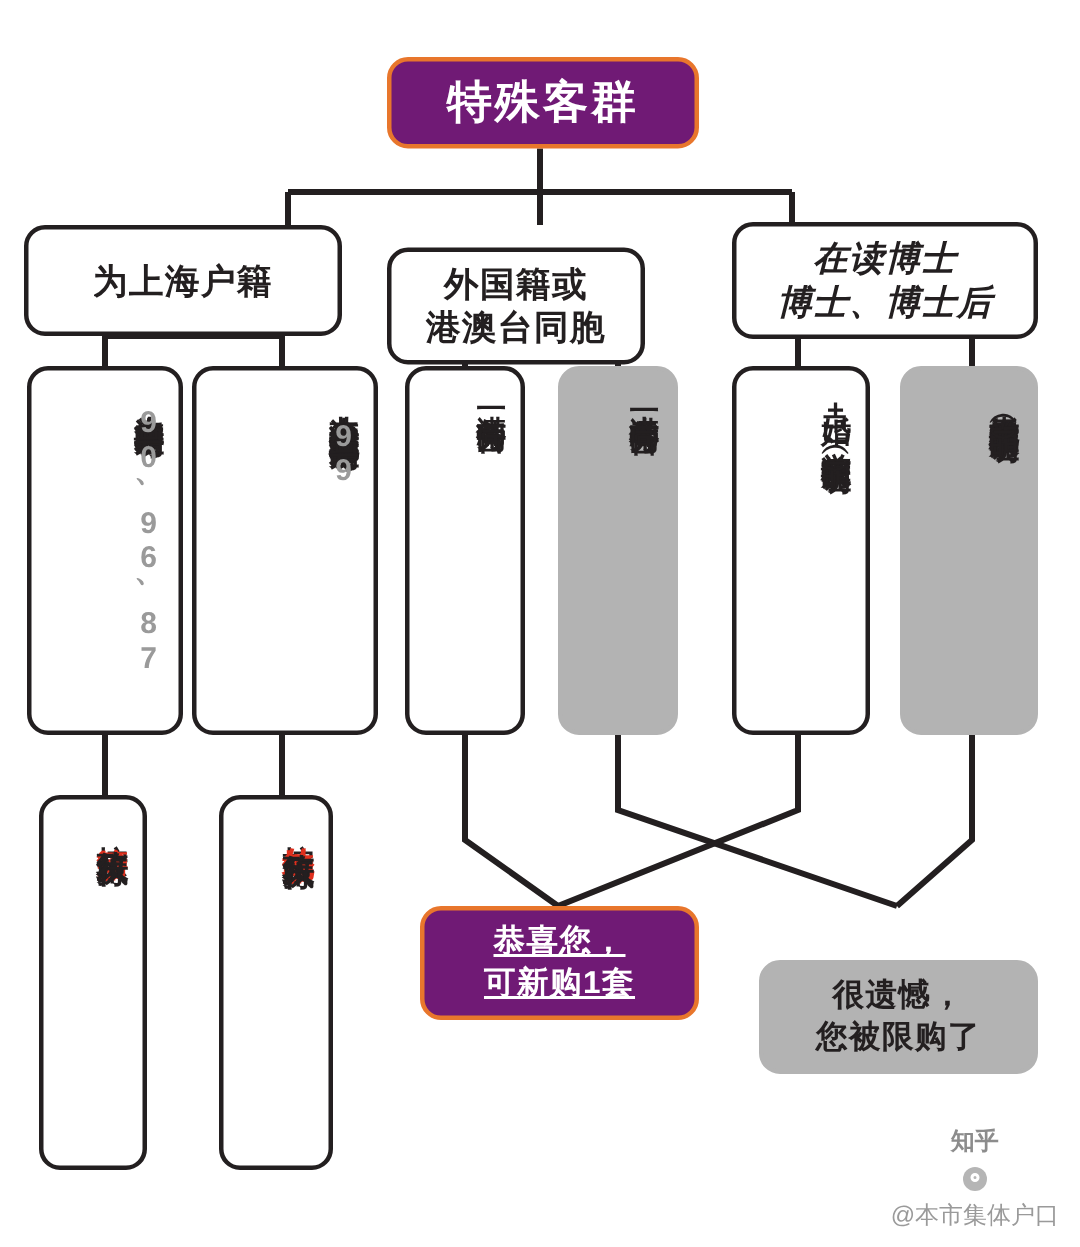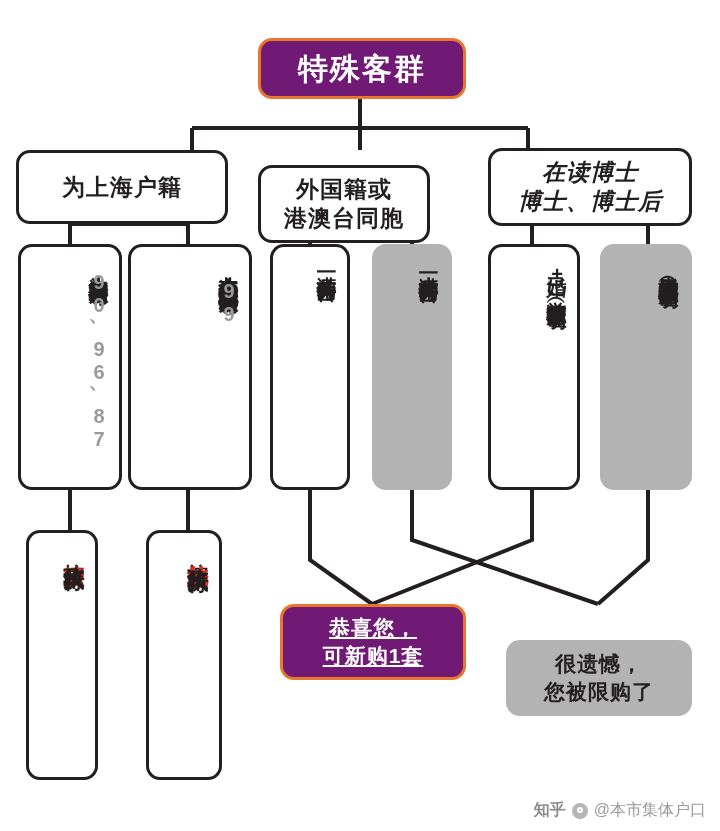--- a/index.html
+++ b/index.html
@@ -91,20 +91,21 @@
   }
   .watermark {
     position: absolute;
     right: 14px;
     bottom: 10px;
     display: flex;
     align-items: center;
     gap: 6px;
     color: #9a9a9a;
     font-size: 16px;
+    flex-direction: column;
   }
   .wm-logo {
     font-weight: bold;
     color: #8c8c8c;
     font-size: 16px;
   }
   .wm-dot {
     width: 16px; height: 16px;
     border-radius: 50%;
     background: #b5b5b5;

